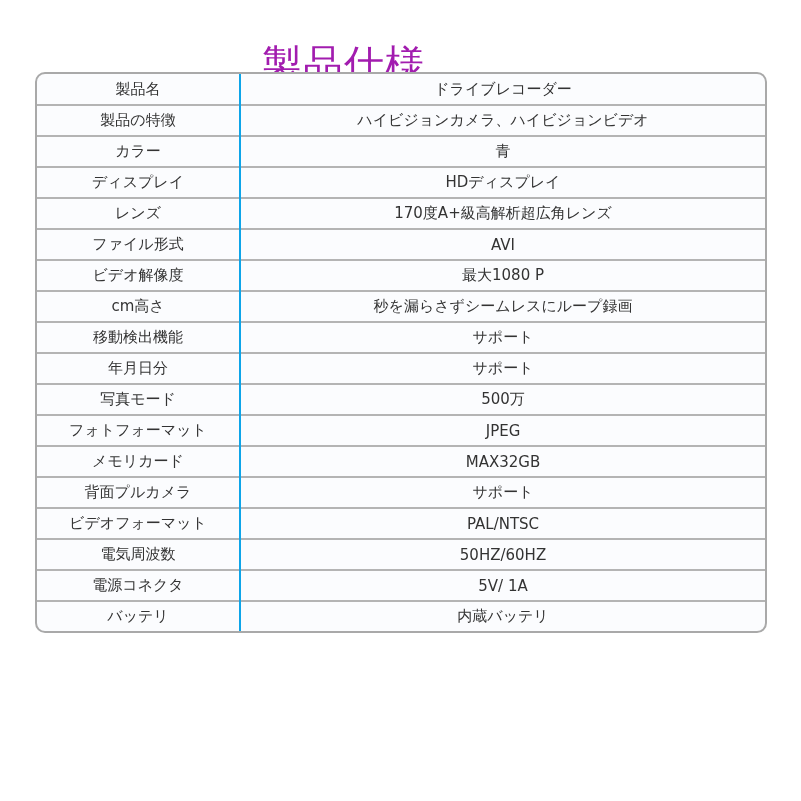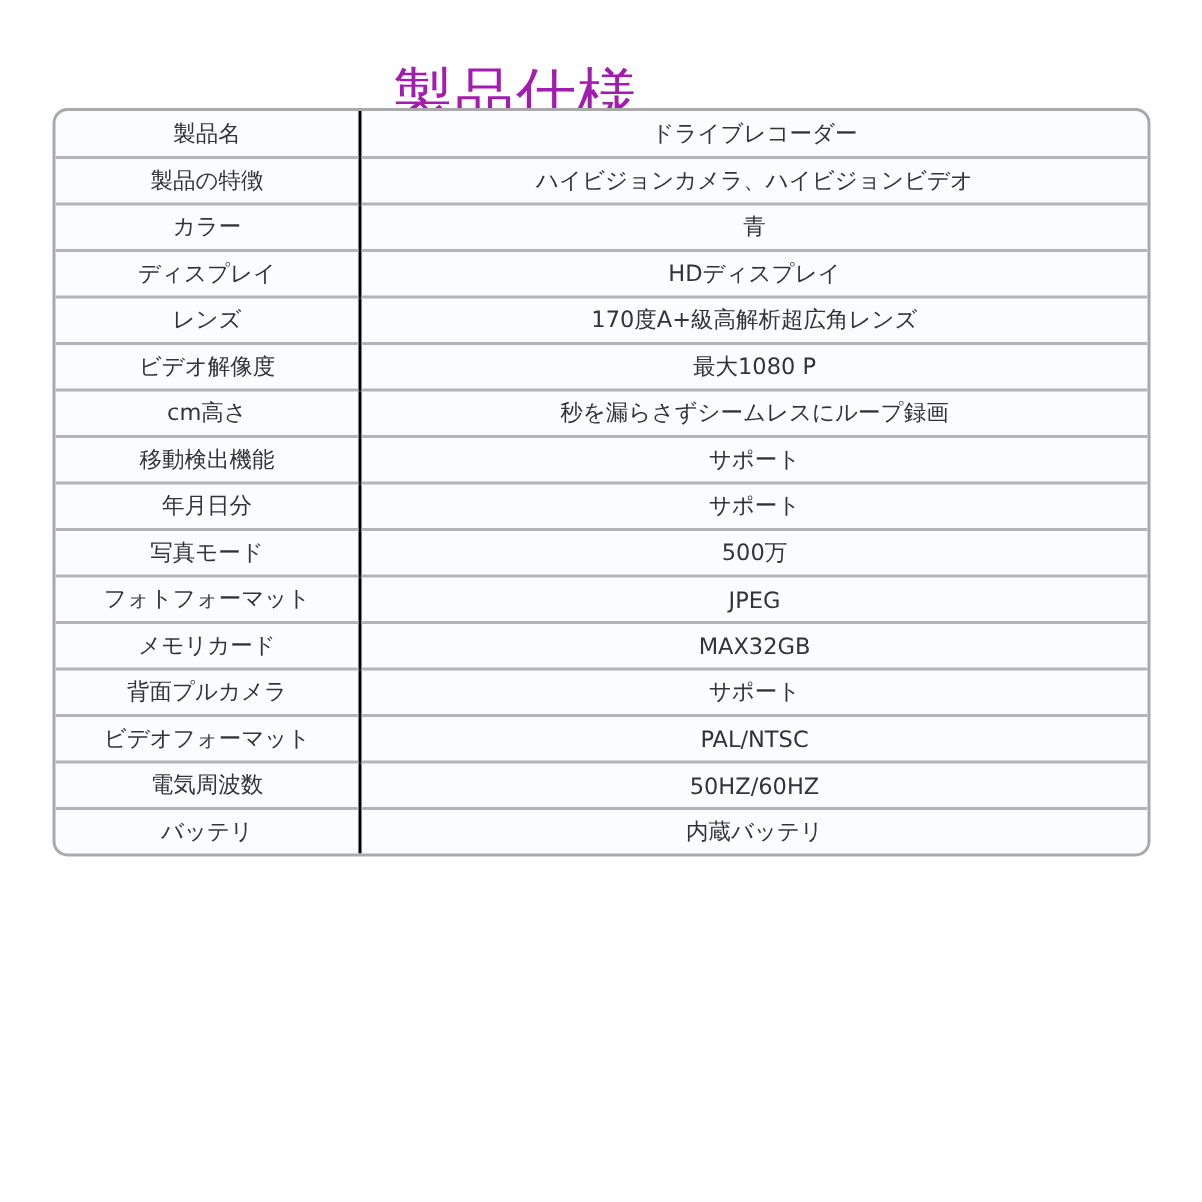--- a/index.html
+++ b/index.html
@@ -20,21 +20,21 @@
     }
     .spec-table {
       width: 100%; border-collapse: collapse; table-layout: fixed;
     }
     .spec-table td {
       height: 29px; padding: 0; text-align: center;
       font-size: 15px; color: #333; border-top: 2px solid #b4b4b4;
       white-space: nowrap; overflow: hidden;
     }
     .spec-table tr:first-child td { border-top: none; height: 30px; }
-    .spec-table td.label { width: 202px; border-right: 2px solid #000000; }
+    .spec-table td.label { width: 202px; border-right: 2px solid #0ea5e9; }
     .spec-table td.value.small { font-size: 13.5px; letter-spacing: -0.2px; }
   </style>
 </head>
 <body>
 
 <h1 class="title">製品仕様</h1>
 
 <div class="table-wrap">
   <table class="spec-table">
     <tbody>
@@ -50,20 +50,24 @@
           <td class="label">カラー</td>
           <td class="value">青</td>
         </tr>
       <tr>
           <td class="label">ディスプレイ</td>
           <td class="value">HDディスプレイ</td>
         </tr>
       <tr>
           <td class="label">レンズ</td>
           <td class="value">170度A+級高解析超広角レンズ</td>
+        </tr>
+      <tr>
+          <td class="label">ファイル形式</td>
+          <td class="value">AVI</td>
         </tr>
       <tr>
           <td class="label">ビデオ解像度</td>
           <td class="value">最大1080 P</td>
         </tr>
       <tr>
           <td class="label">cm高さ</td>
           <td class="value">秒を漏らさずシームレスにループ録画</td>
         </tr>
       <tr>
@@ -92,18 +96,22 @@
         </tr>
       <tr>
           <td class="label">ビデオフォーマット</td>
           <td class="value">PAL/NTSC</td>
         </tr>
       <tr>
           <td class="label">電気周波数</td>
           <td class="value">50HZ/60HZ</td>
         </tr>
       <tr>
+          <td class="label">電源コネクタ</td>
+          <td class="value">5V/ 1A</td>
+        </tr>
+      <tr>
           <td class="label">バッテリ</td>
           <td class="value">内蔵バッテリ</td>
         </tr>
     </tbody>
   </table>
 </div>
 
 </body></html>

